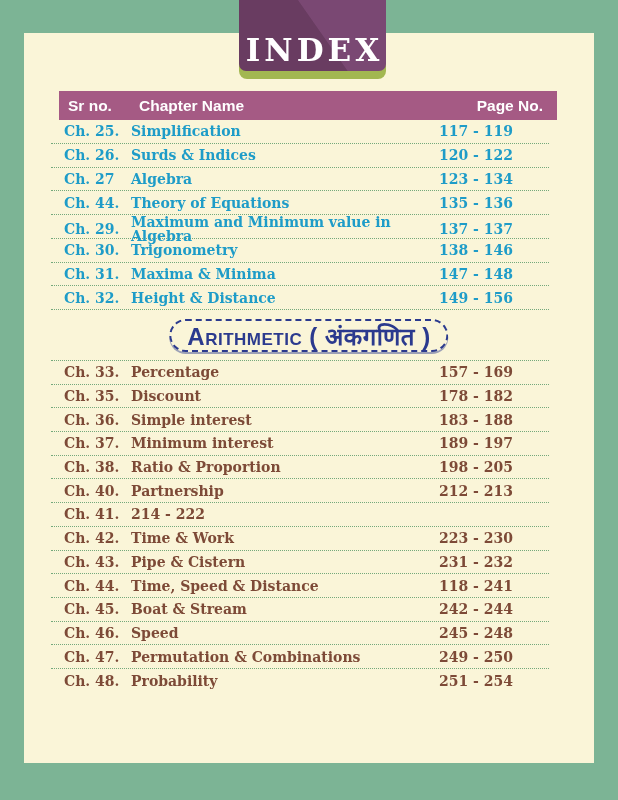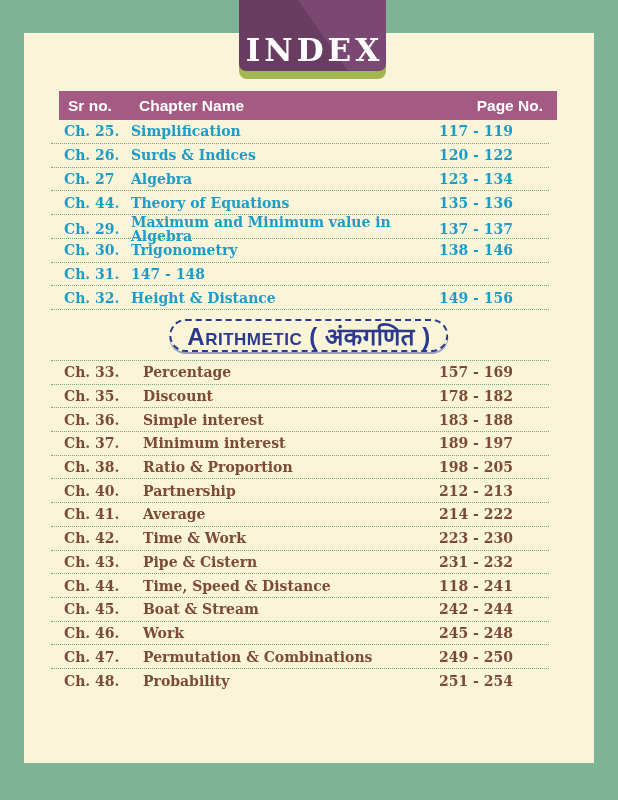--- a/index.html
+++ b/index.html
@@ -50,21 +50,21 @@
     display:grid;grid-template-columns:80px 1fr 110px;align-items:center;
     height:23.75px;box-sizing:border-box;
     border-bottom:1px dotted var(--dotted-line,#74a97b);
     font-weight:bold;font-size:14px;line-height:1;
   }
   #part2 .row{height:23.7px;}
   #part2 .row:last-child{border-bottom:none;}
   .row .c-sr{padding-left:13px;}
   .row .c-page{text-align:left;padding-right:32px;}
   #part1 .row{color:var(--section1-text,#1e9cc8);}
-  #part2 .row{color:var(--section2-text,#7d4a37);gap:12px;}
+  #part2 .row{color:var(--section2-text,#7d4a37);}
   
   .badge{
     position:absolute;top:319px;left:50%;transform:translateX(-50%);
     height:33px;box-sizing:border-box;padding:0 16px;white-space:nowrap;
     border:2px dashed var(--divider-text,#2b3a8e);border-radius:17px;
     box-shadow:0 2px 0 rgba(43,58,142,0.45);
     display:flex;align-items:center;justify-content:center;
     color:var(--divider-text,#2b3a8e);
     font-family:"Liberation Sans","DejaVu Sans",sans-serif;
     font-weight:bold;font-size:24px;font-variant:small-caps;letter-spacing:0.5px;
@@ -122,20 +122,21 @@
       </div>
 
       <div class="row">
         <span class="c-sr">Ch. 30.</span>
         <span class="c-name">Trigonometry</span>
         <span class="c-page">138 - 146</span>
       </div>
 
       <div class="row">
         <span class="c-sr">Ch. 31.</span>
+        <span class="c-name">Maxima &amp; Minima</span>
         <span class="c-page">147 - 148</span>
       </div>
 
       <div class="row">
         <span class="c-sr">Ch. 32.</span>
         <span class="c-name">Height &amp; Distance</span>
         <span class="c-page">149 - 156</span>
       </div>
     </div>
 
@@ -178,21 +179,20 @@
 
 
       <div class="row">
         <span class="c-sr">Ch. 40.</span>
         <span class="c-name">Partnership</span>
         <span class="c-page">212 - 213</span>
       </div>
 
       <div class="row">
         <span class="c-sr">Ch. 41.</span>
-        <span class="c-name">Average</span>
         <span class="c-page">214 - 222</span>
       </div>
 
       <div class="row">
         <span class="c-sr">Ch. 42.</span>
         <span class="c-name">Time &amp; Work</span>
         <span class="c-page">223 - 230</span>
       </div>
 
       <div class="row">
@@ -208,21 +208,21 @@
       </div>
 
       <div class="row">
         <span class="c-sr">Ch. 45.</span>
         <span class="c-name">Boat &amp; Stream</span>
         <span class="c-page">242 - 244</span>
       </div>
 
       <div class="row">
         <span class="c-sr">Ch. 46.</span>
-        <span class="c-name">Work</span>
+        <span class="c-name">Speed</span>
         <span class="c-page">245 - 248</span>
       </div>
 
       <div class="row">
         <span class="c-sr">Ch. 47.</span>
         <span class="c-name">Permutation &amp; Combinations</span>
         <span class="c-page">249 - 250</span>
       </div>
 
       <div class="row">

